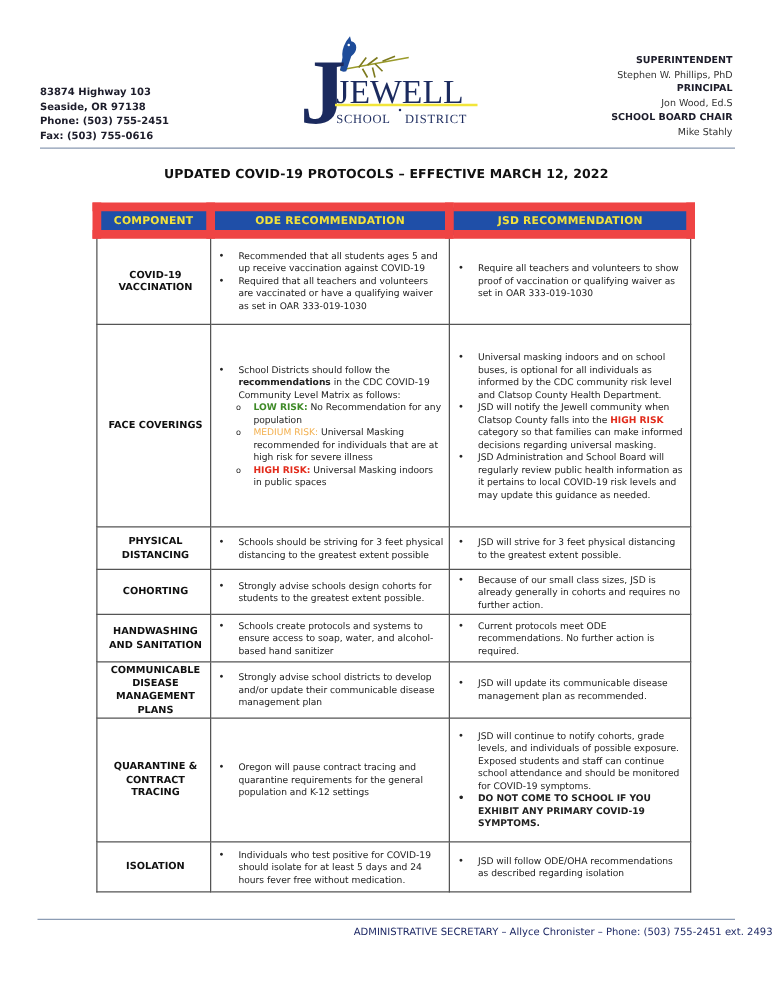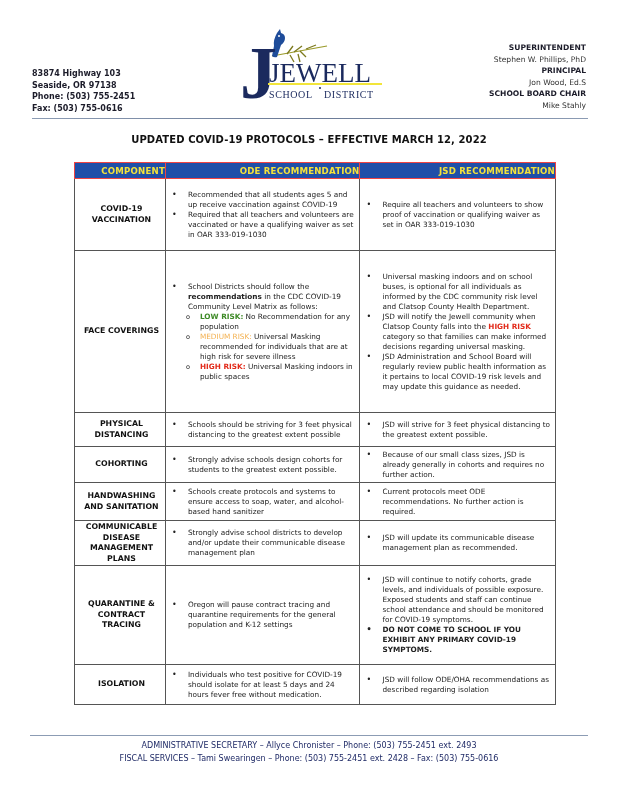--- a/index.html
+++ b/index.html
@@ -4,34 +4,34 @@
 <style>
   html,body{margin:0;padding:0;background:#fff;}
   body{width:618px;height:800px;position:relative;overflow:hidden;font-family:"DejaVu Sans","Liberation Sans",sans-serif;color:#1a1a1a;}
   .addr{position:absolute;left:32px;top:68px;font-size:8px;font-weight:bold;line-height:11.5px;color:#1c1c2a;}
   .staff{position:absolute;right:32px;top:42px;font-size:7.6px;line-height:11.5px;text-align:right;color:#333;}
   .staff .role{font-weight:bold;color:#1c1c2a;}
   .logo{position:absolute;left:232px;top:28px;width:152px;height:82px;}
   .hr-top{position:absolute;left:32px;right:30px;top:118px;height:1px;background:linear-gradient(to right,#8c9cb4,#6a7a96,#8c9cb4);}
   .title{position:absolute;left:0;right:0;top:134px;text-align:center;font-size:10px;font-weight:bold;color:#111;letter-spacing:0.1px;}
   table{position:absolute;left:74px;top:162px;width:482px;border-collapse:collapse;font-size:7.3px;line-height:10px;}
-  th{background:#1f4fa8;color:#f4e23a;font-size:8.6px;font-weight:bold;height:15px;padding:0;border:1px solid #ef4444;letter-spacing:0.2px;text-align:right;}
+  th{background:#1f4fa8;color:#f4e23a;font-size:8.6px;font-weight:bold;height:15px;padding:0;border:7px solid #ef4444;letter-spacing:0.2px;}
   td{border:1px solid #555;vertical-align:middle;padding:1px 4px 1px 4px;color:#222;}
   td.comp{font-weight:bold;font-size:7.8px;line-height:10.5px;padding-left:7px;color:#111;text-align:center;}
   ul{margin:0;padding-left:0;list-style:none;}
   li{position:relative;padding-left:18px;}
   li::before{content:"\2022";position:absolute;left:2px;top:0;font-size:8px;}
   li.sub{padding-left:30px;}
   li.sub::before{content:"o";left:16px;font-size:6.5px;top:0;}
   .b{font-weight:bold;}
   .green{color:#3e8a27;font-weight:bold;}
   .orange{color:#f3b04f;}
   .red{color:#e22b1b;font-weight:bold;}
   .hr-bot{position:absolute;left:30px;right:30px;top:735px;height:1px;background:#8c9cb4;}
-  .foot{position:absolute;left:0;right:0;top:740px;text-align:center;font-size:8px;line-height:12.5px;color:#1f2a66;}
+  .foot{position:absolute;left:0;right:0;top:740px;text-align:right;font-size:8px;line-height:12.5px;color:#1f2a66;}
 </style>
 </head>
 <body>
 
 <div class="addr">
   <div>83874 Highway 103</div>
   <div>Seaside, OR 97138</div>
   <div>Phone:  (503) 755-2451</div>
   <div>Fax:  (503) 755-0616</div>
 </div>
@@ -200,14 +200,13 @@
             <li>JSD will follow ODE/OHA recommendations as described regarding isolation</li>
           </ul>
         </td>
     </tr>
   </tbody>
 </table>
 
 <div class="hr-bot"></div>
 <div class="foot">
   <div>ADMINISTRATIVE SECRETARY – Allyce Chronister – Phone:  (503) 755-2451 ext. 2493</div>
-  <div>FISCAL SERVICES – Tami Swearingen – Phone:  (503) 755-2451 ext. 2428 – Fax:  (503) 755-0616</div>
 </div>
 
 </body></html>

